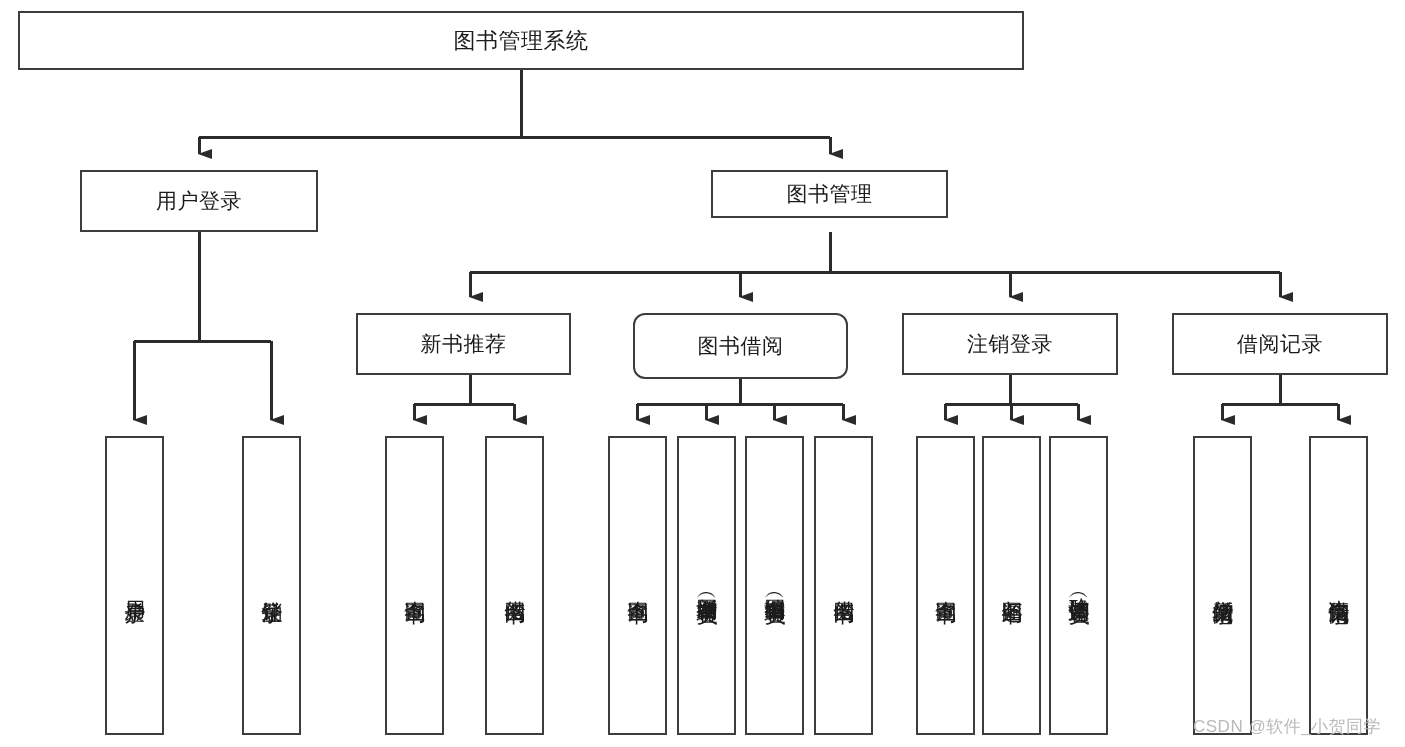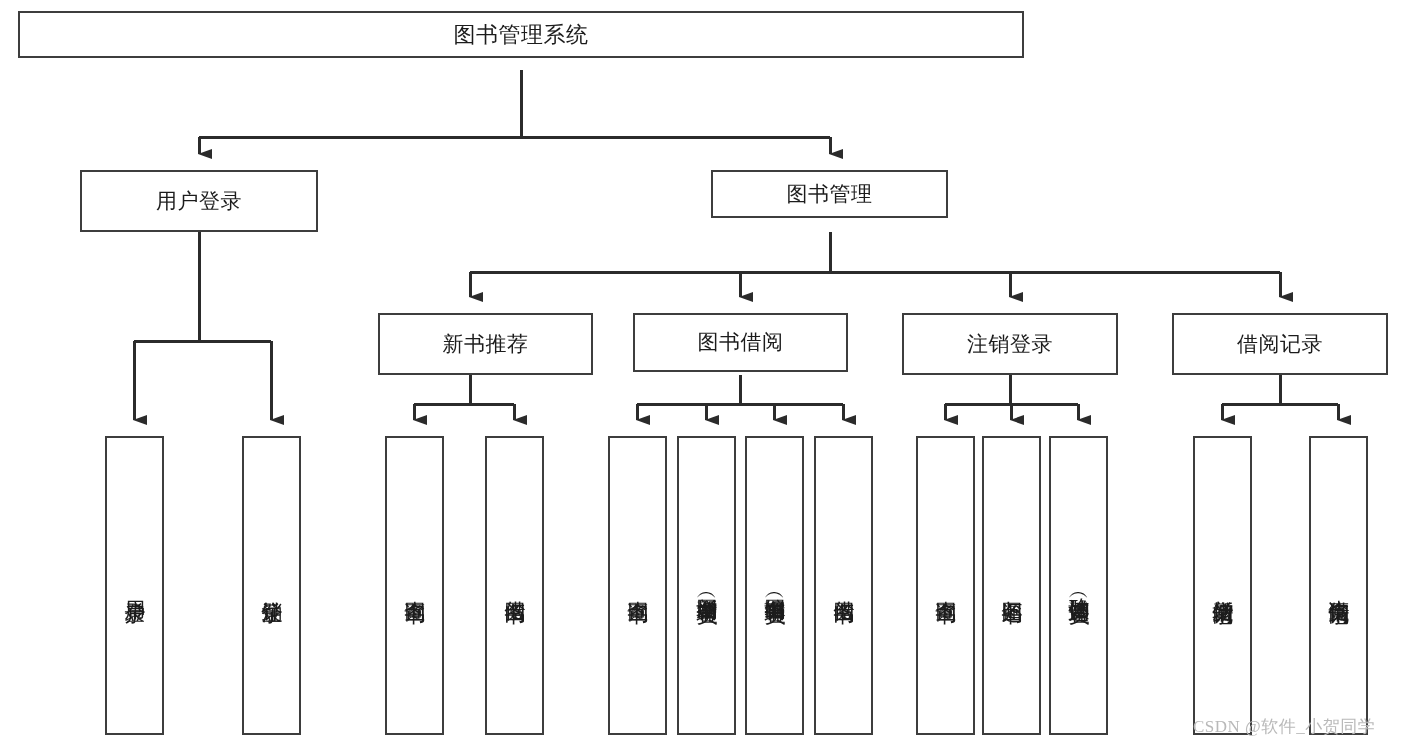--- a/index.html
+++ b/index.html
@@ -51,21 +51,21 @@
     letter-spacing:1px;
     white-space:nowrap;
     height:auto;
   }
   .watermark{
     position:absolute;
     font-size:17px;
     color:#b9b9b9;
     letter-spacing:0.5px;
     white-space:nowrap;
-    font-family:Liberation Serif, serif;
+    font-family:Liberation Sans, sans-serif;
   }
 </style>
 </head>
 <body>
 
 <div id="diagram-root">
 
   <svg class="connectors" viewBox="0 0 1405 747" xmlns="http://www.w3.org/2000/svg">
     <defs>
       <marker id="arrow" viewBox="0 0 12 14" refX="6" refY="13" markerWidth="12" markerHeight="14" orient="auto-start-reverse" markerUnits="userSpaceOnUse">
@@ -109,35 +109,35 @@
       <path d="M 1011 404 L 1011 420" marker-end="url(#arrow)"></path>
       <path d="M 1078 404 L 1078 420" marker-end="url(#arrow)"></path>
 
       <path d="M 1280 375 L 1280 404"></path>
       <path d="M 1222 404 L 1338 404"></path>
       <path d="M 1222 404 L 1222 420" marker-end="url(#arrow)"></path>
       <path d="M 1338 404 L 1338 420" marker-end="url(#arrow)"></path>
     </g>
   </svg>
 
-  <div class="node root" style="left:18px; top:11px; width:1006px; height:47px;">
+  <div class="node root" style="left:18px; top:11px; width:1006px; height:59px;">
     <span class="label">图书管理系统</span>
   </div>
 
   <div class="node" style="left:80px; top:170px; width:238px; height:62px;">
     <span class="label">用户登录</span>
   </div>
   <div class="node" style="left:711px; top:170px; width:237px; height:48px;">
     <span class="label">图书管理</span>
   </div>
 
-  <div class="node" style="left:378px; top:313px; width:215px; height:62px;">
+  <div class="node" style="left:356px; top:313px; width:215px; height:62px;">
     <span class="label">新书推荐</span>
   </div>
-  <div class="node" style="left:633px; top:313px; width:215px; height:59px;">
+  <div class="node" style="left:633px; top:313px; width:215px; height:66px;border-radius:12px;">
     <span class="label">图书借阅</span>
   </div>
   <div class="node" style="left:902px; top:313px; width:216px; height:62px;">
     <span class="label">注销登录</span>
   </div>
   <div class="node" style="left:1172px; top:313px; width:216px; height:62px;">
     <span class="label">借阅记录</span>
   </div>
 
   <div class="node leaf" style="left:105px; top:436px; width:59px; height:299px;">

